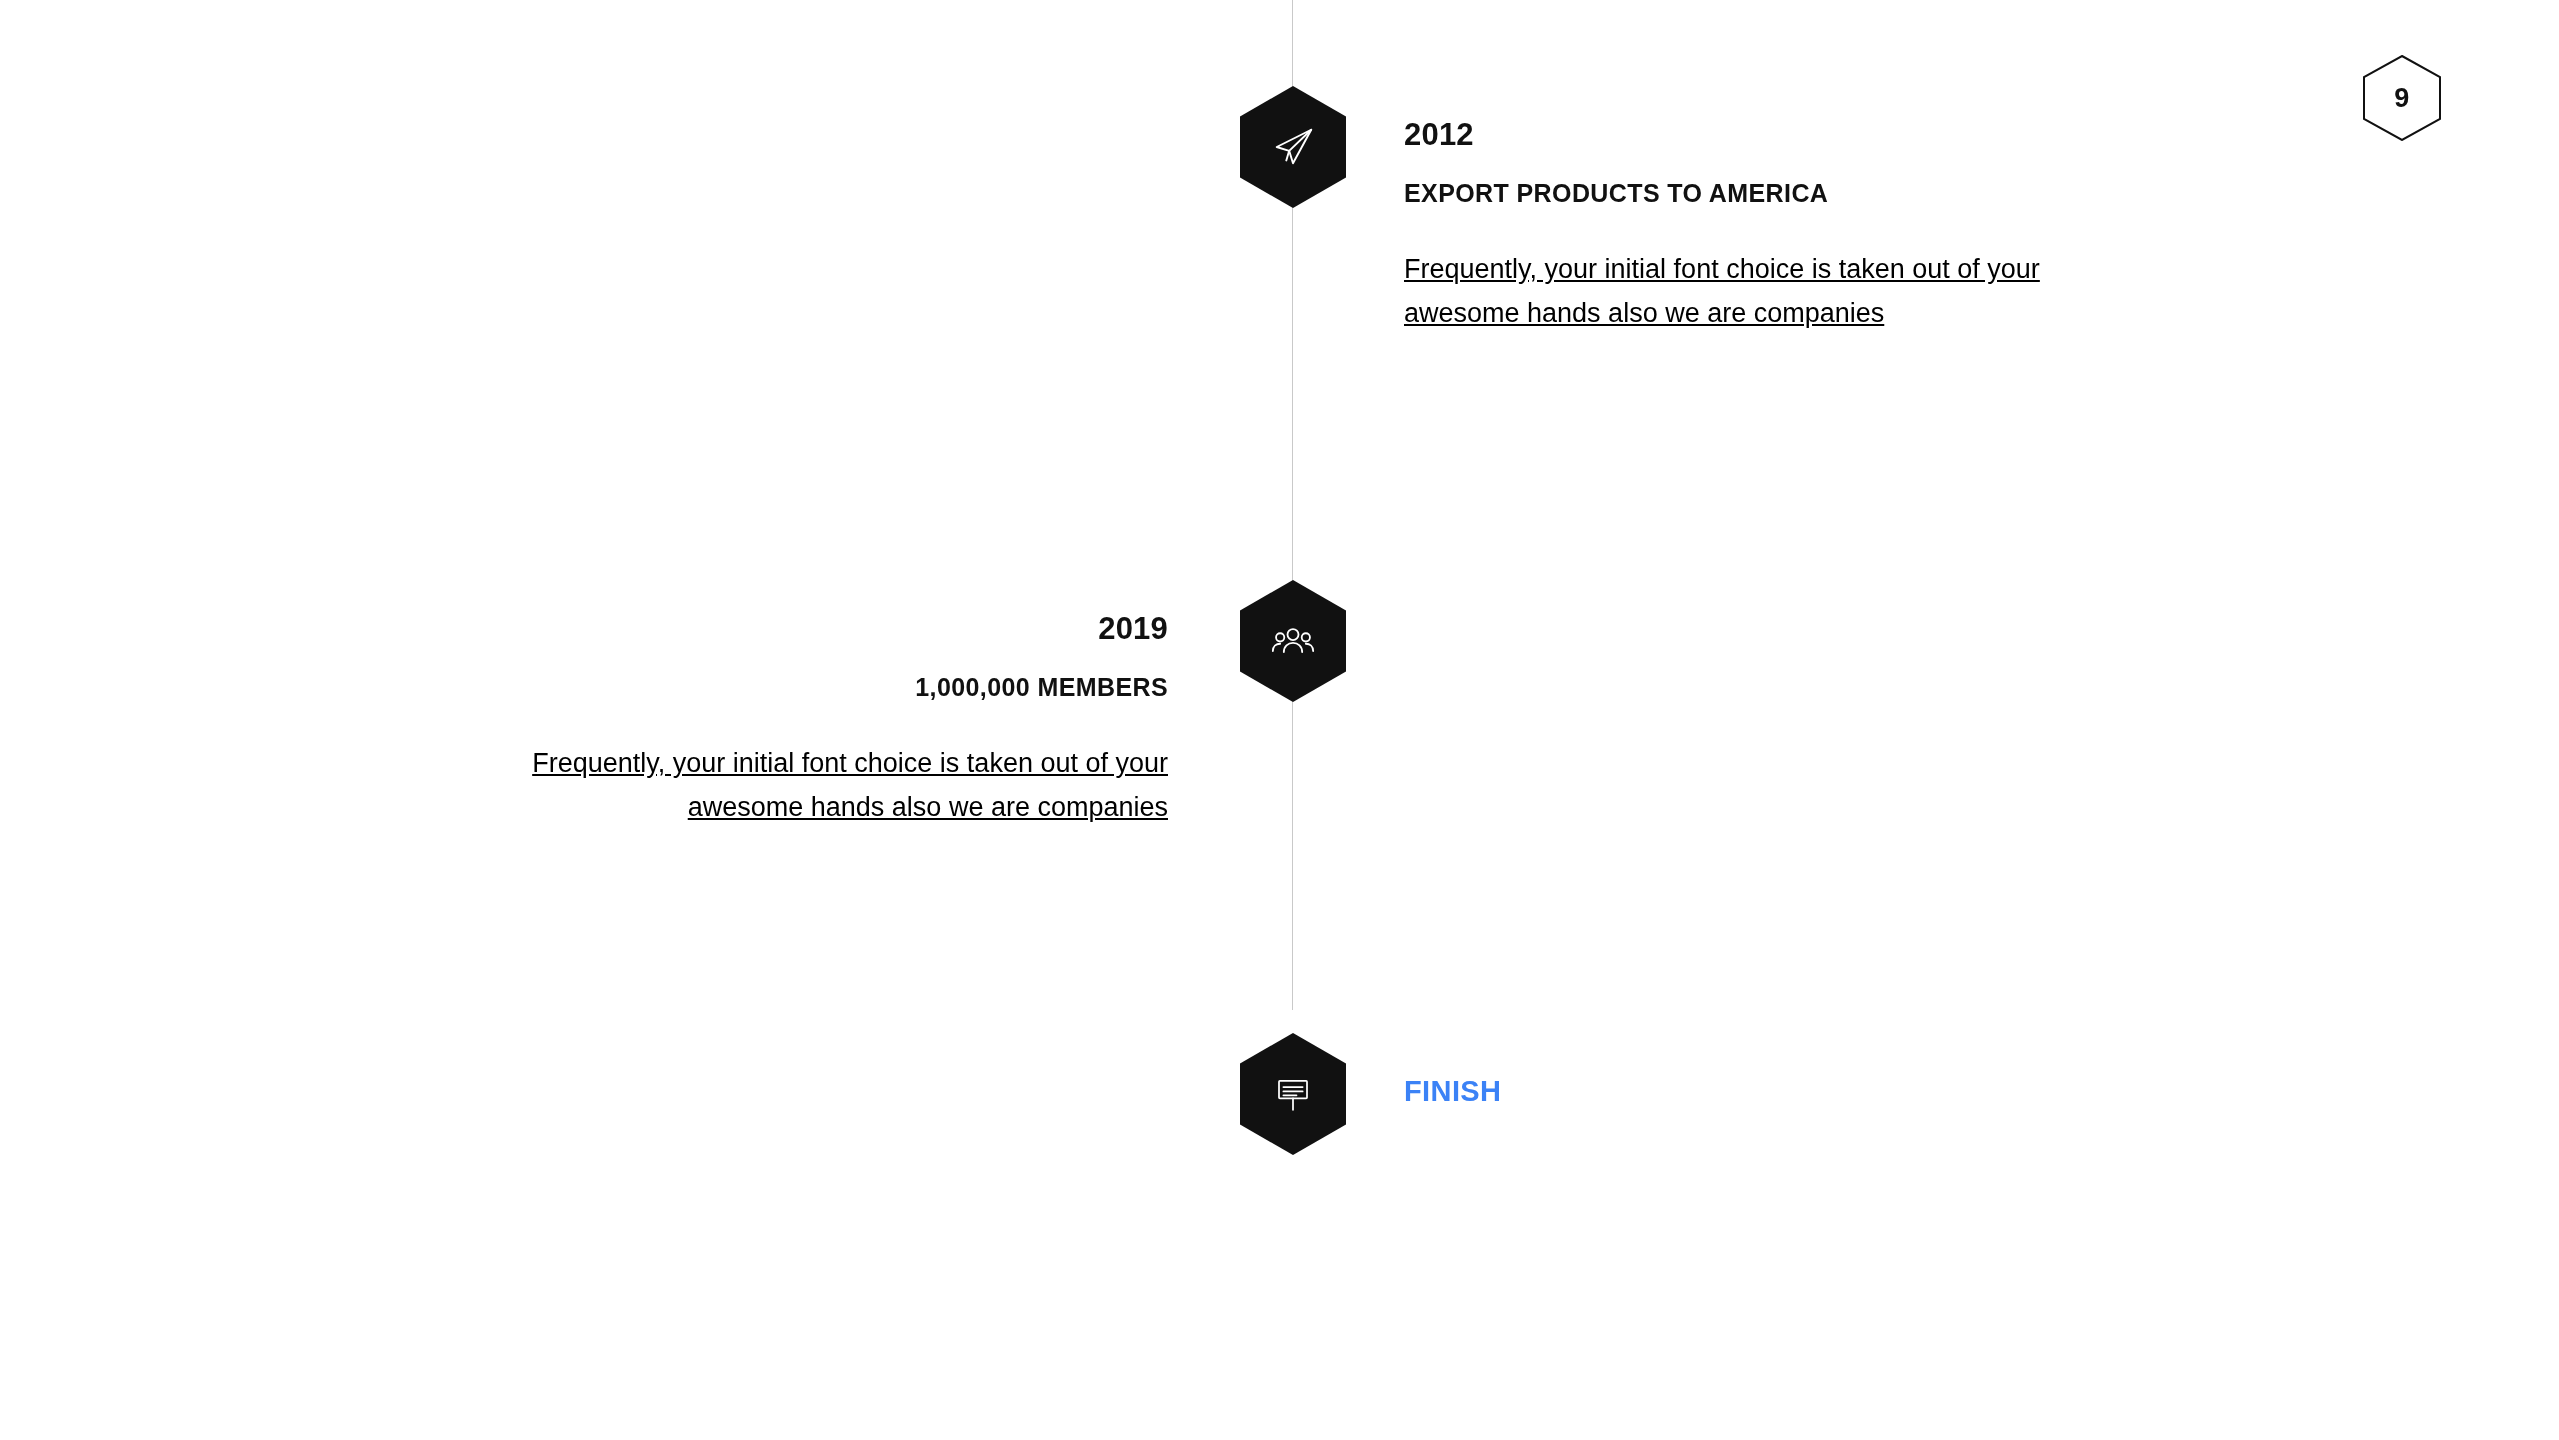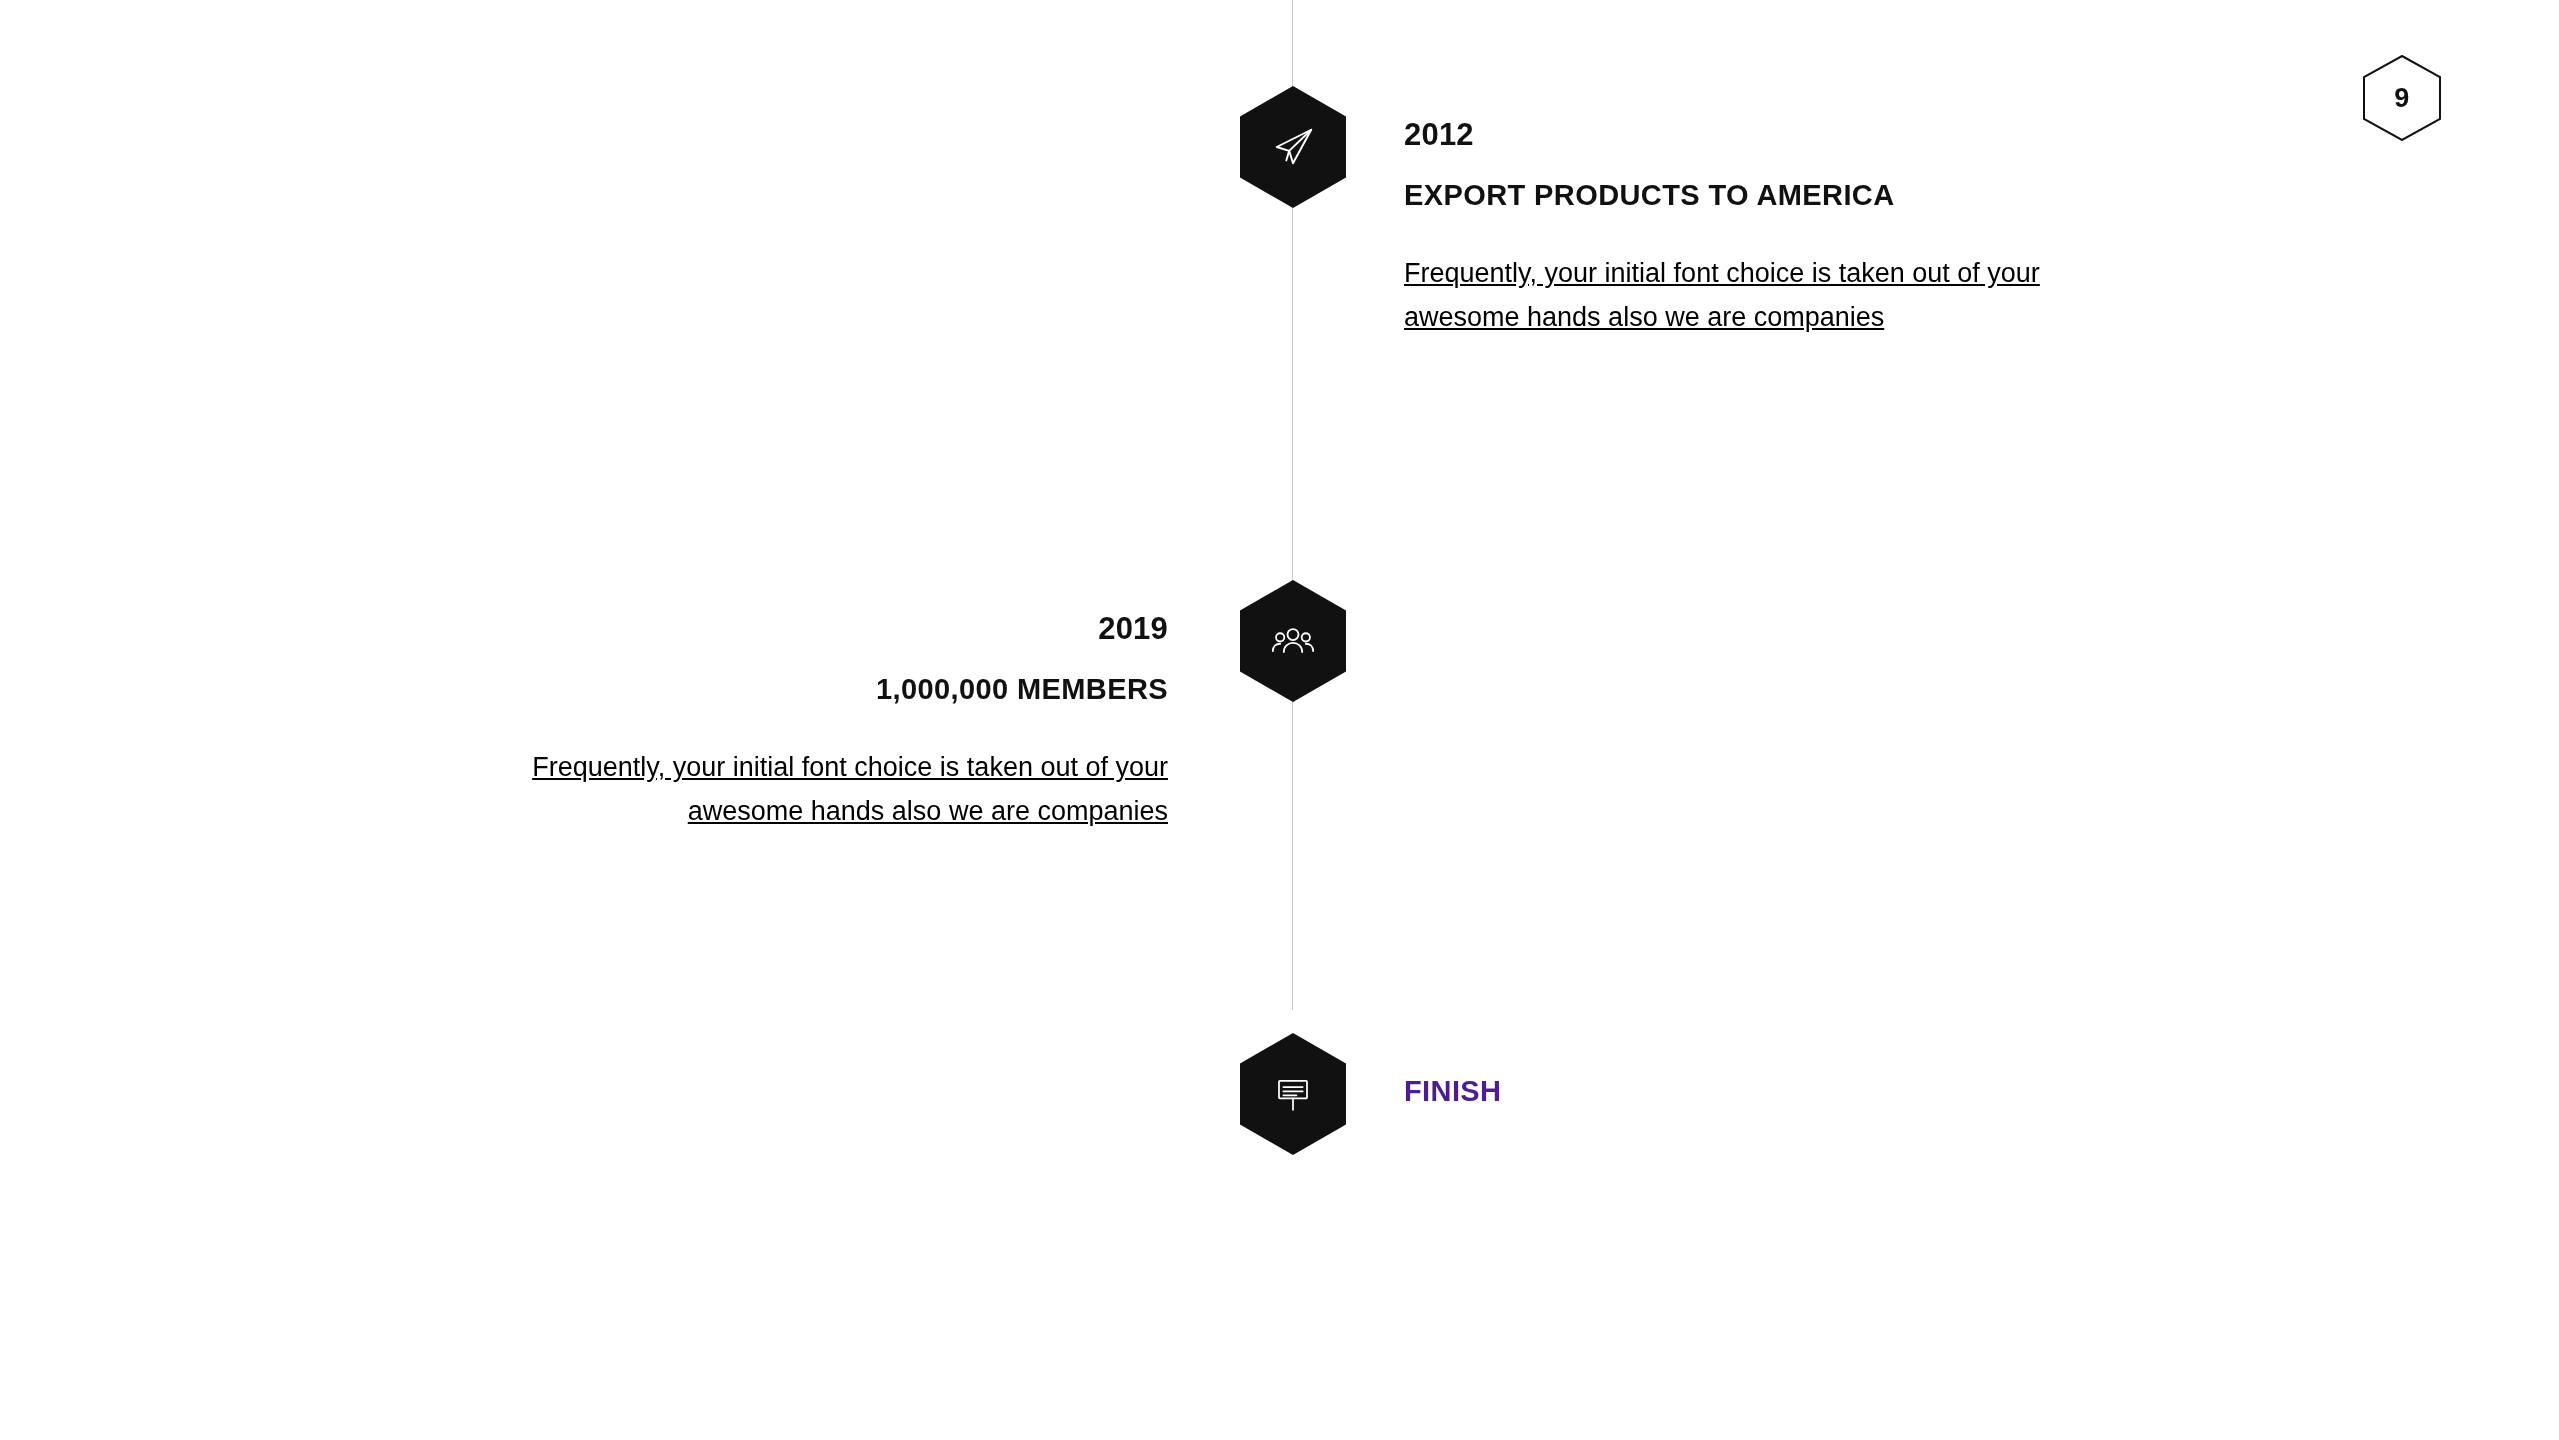--- a/index.html
+++ b/index.html
@@ -78,21 +78,21 @@
     width: 690px;
   }
   .block .year {
     font-size: 31px;
     font-weight: 700;
     letter-spacing: 0.2px;
     margin: 0 0 26px 0;
     color: #111111;
   }
   .block .title {
-    font-size: 29px;
+    font-size: 25px;
     font-weight: 700;
     letter-spacing: 0.4px;
     margin: 0;
     color: #111111;
   }
   .block .desc {
     font-size: 27px;
     font-weight: 400;
     line-height: 1.63;
     color: #000000;
@@ -116,21 +116,21 @@
   .block-finish {
     position: absolute;
     left: 1404px;
     top: 1075px;
   }
   .block-finish .title {
     font-size: 29px;
     font-weight: 700;
     letter-spacing: 0.4px;
     margin: 0;
-    color: #4c1d95;
+    color: #3b82f6;
   }
 </style>
 </head>
 <body>
 
 <div class="page-badge">
   <svg class="hex-outline" viewBox="0 0 78 86">
     <polygon points="39,1 77,22 77,64 39,85 1,64 1,22" fill="#ffffff" stroke="#111111" stroke-width="2"></polygon>
   </svg>
   <span class="num">9</span>

